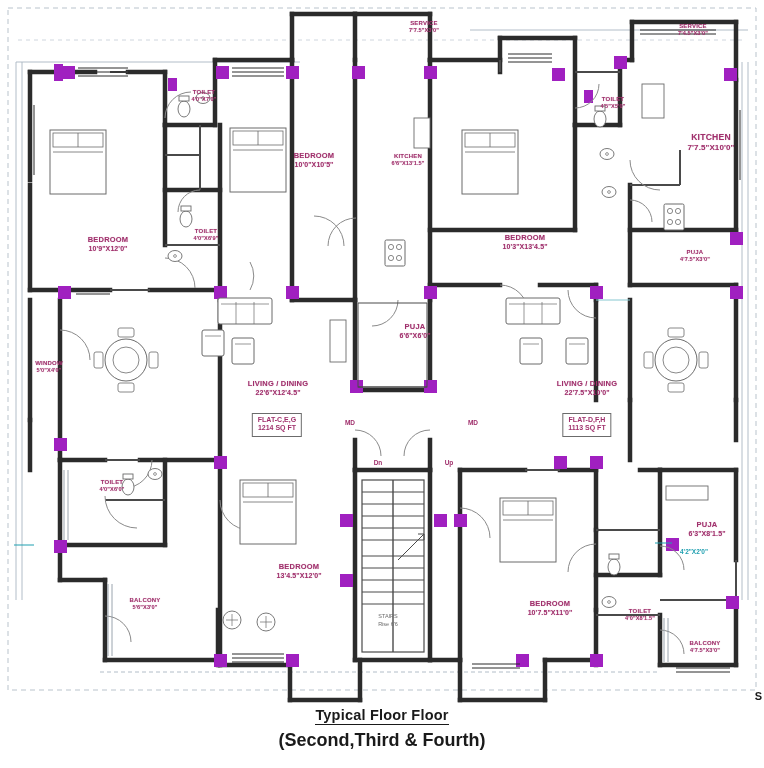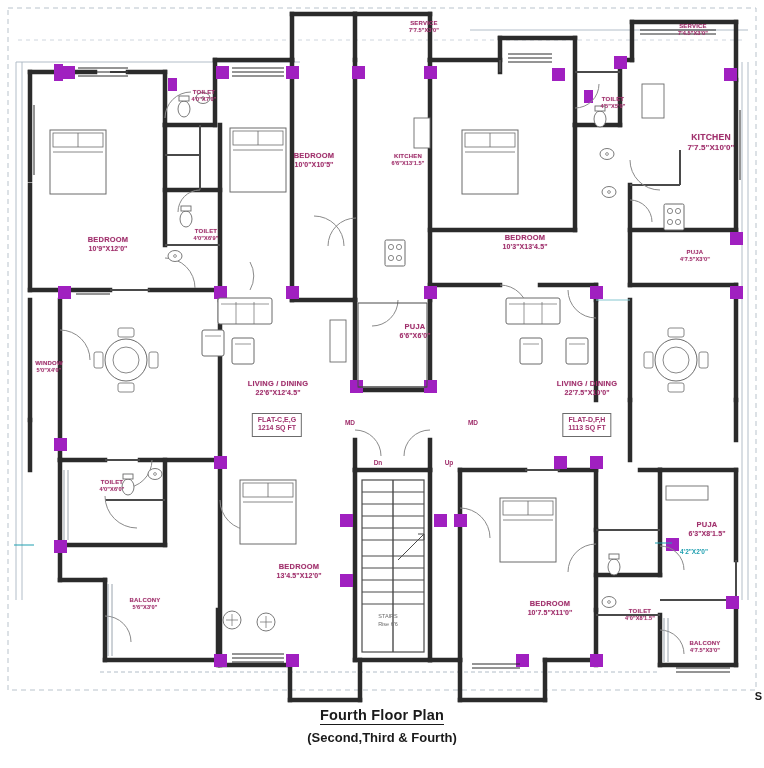--- a/index.html
+++ b/index.html
@@ -104,21 +104,21 @@
   #title-main {
     font-size: 14.5px;
     font-weight: bold;
     letter-spacing: 0.2px;
     display: inline-block;
     border-bottom: 1.6px solid #1a1a1a;
     padding-bottom: 1px;
     font-family: "Liberation Sans", sans-serif;
   }
   #title-sub {
-    font-size: 13px;
+    font-size: 18px;
     font-weight: bold;
     margin-top: 5px;
     font-family: "Liberation Sans", sans-serif;
   }
   #edge-mark {
     position: absolute;
     right: 2px;
     top: 690px;
     font-size: 11px;
     font-weight: bold;
@@ -577,19 +577,19 @@
       <div class="mark" style="left: 334px; top: 419px;">MD</div>
       <div class="mark" style="left: 457px; top: 419px;">MD</div>
       <div class="mark" style="left: 362px; top: 459px;">Dn</div>
       <div class="mark" style="left: 433px; top: 459px;">Up</div>
       <div class="mark cyan" style="left: 678px; top: 548px;">4'2"X2'0"</div>
       <div class="mark grey" style="left: 372px; top: 613px;">STAIRS</div>
       <div class="mark grey" style="left: 372px; top: 621px;">Rise 6'6</div>
     </div>
 
   <div id="title-block">
-    <div id="title-main">Fourth Floor Plan</div>
+    <div id="title-main">Typical Floor Floor</div>
     <div id="title-sub">(Second,Third &amp; Fourth)</div>
   </div>
 
   <div id="edge-mark">S</div>
 
 </div>
 
 </body></html>

